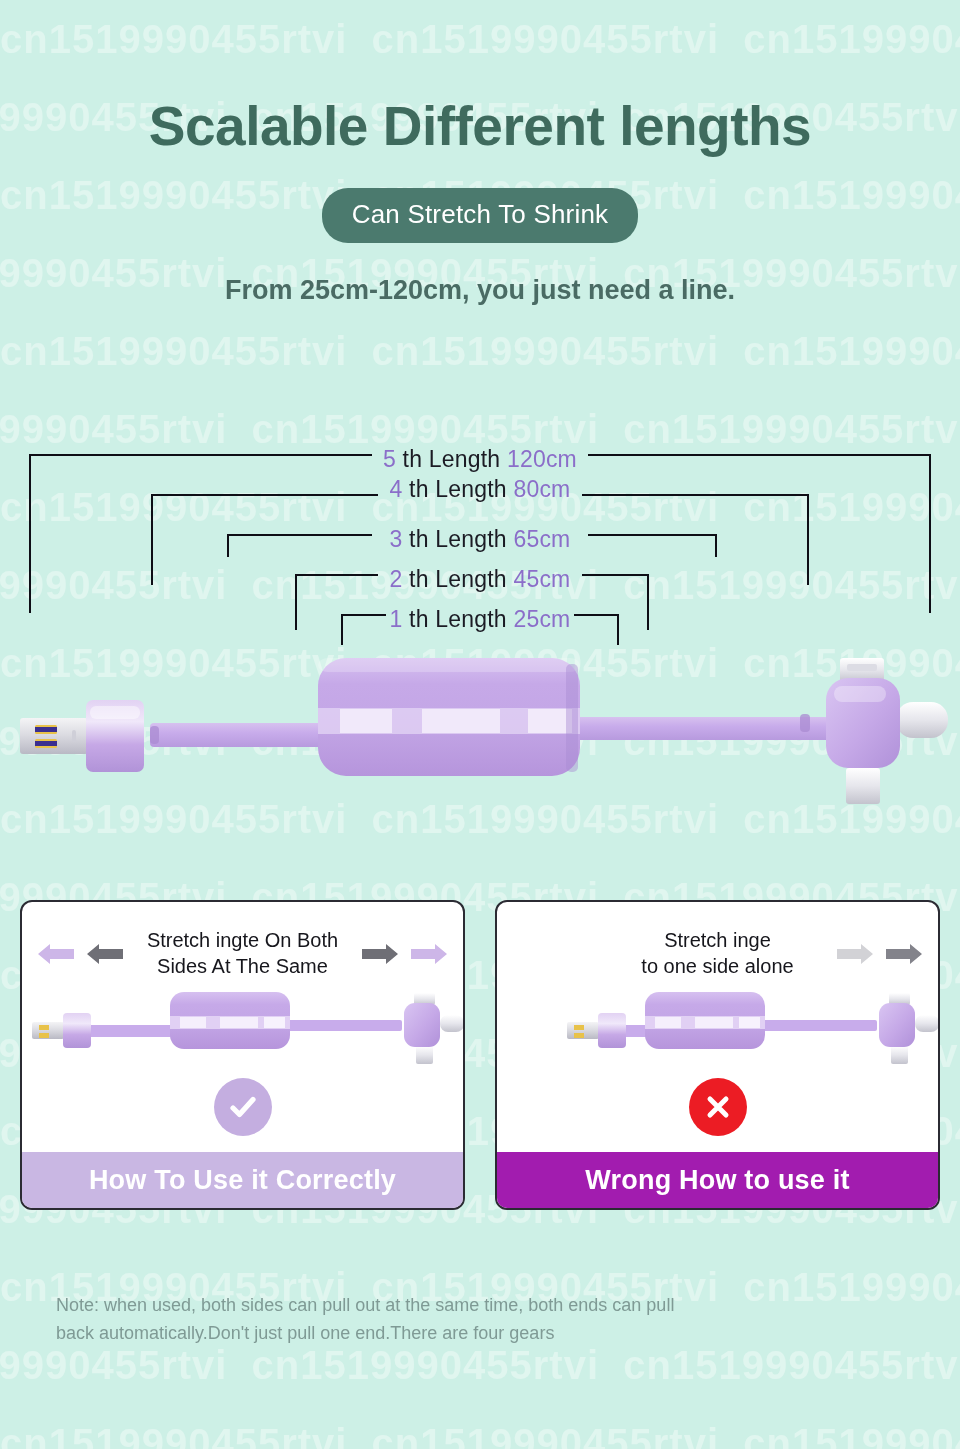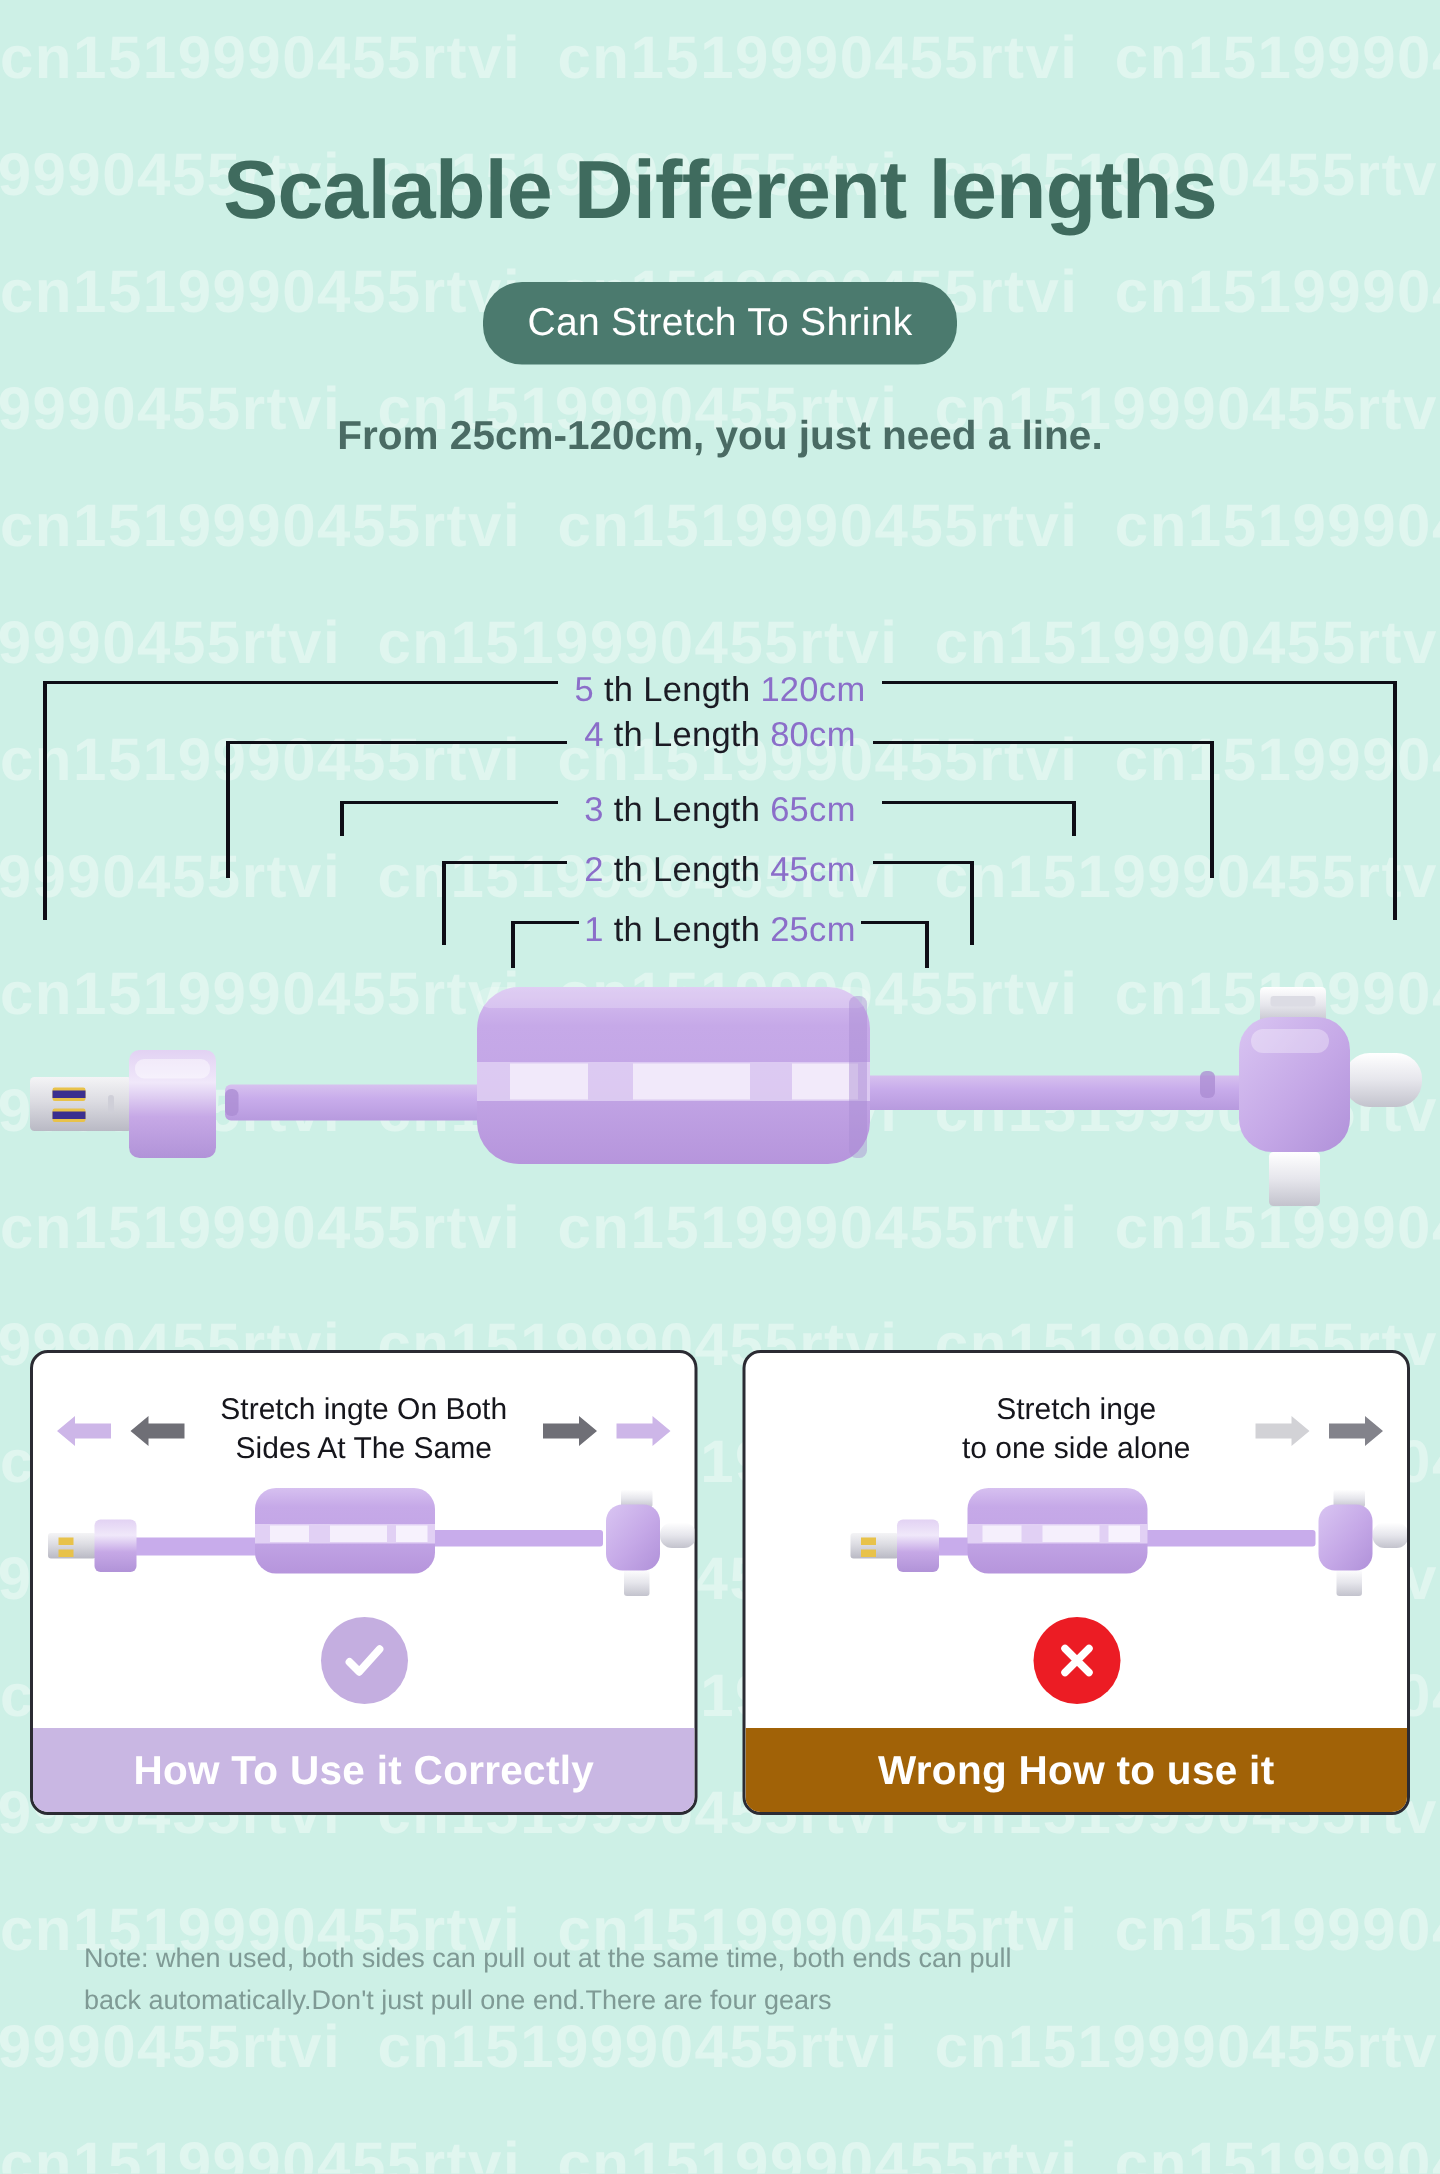--- a/index.html
+++ b/index.html
@@ -172,21 +172,21 @@
     display: flex;
     align-items: center;
     justify-content: center;
     color: #ffffff;
     font-size: 27px;
     font-weight: 700;
     letter-spacing: 0.2px;
     margin-top: 48px;
   }
   .card-footer.ok { background: #c9b7e3; }
-  .card-footer.no { background: #a16207; }
+  .card-footer.no { background: #a21caf; }
 
   
   #note {
     position: absolute;
     left: 0; top: 1292px;
     width: 880px;
     z-index: 2;
     font-size: 18px;
     line-height: 1.55;
     color: #7f9a95;

